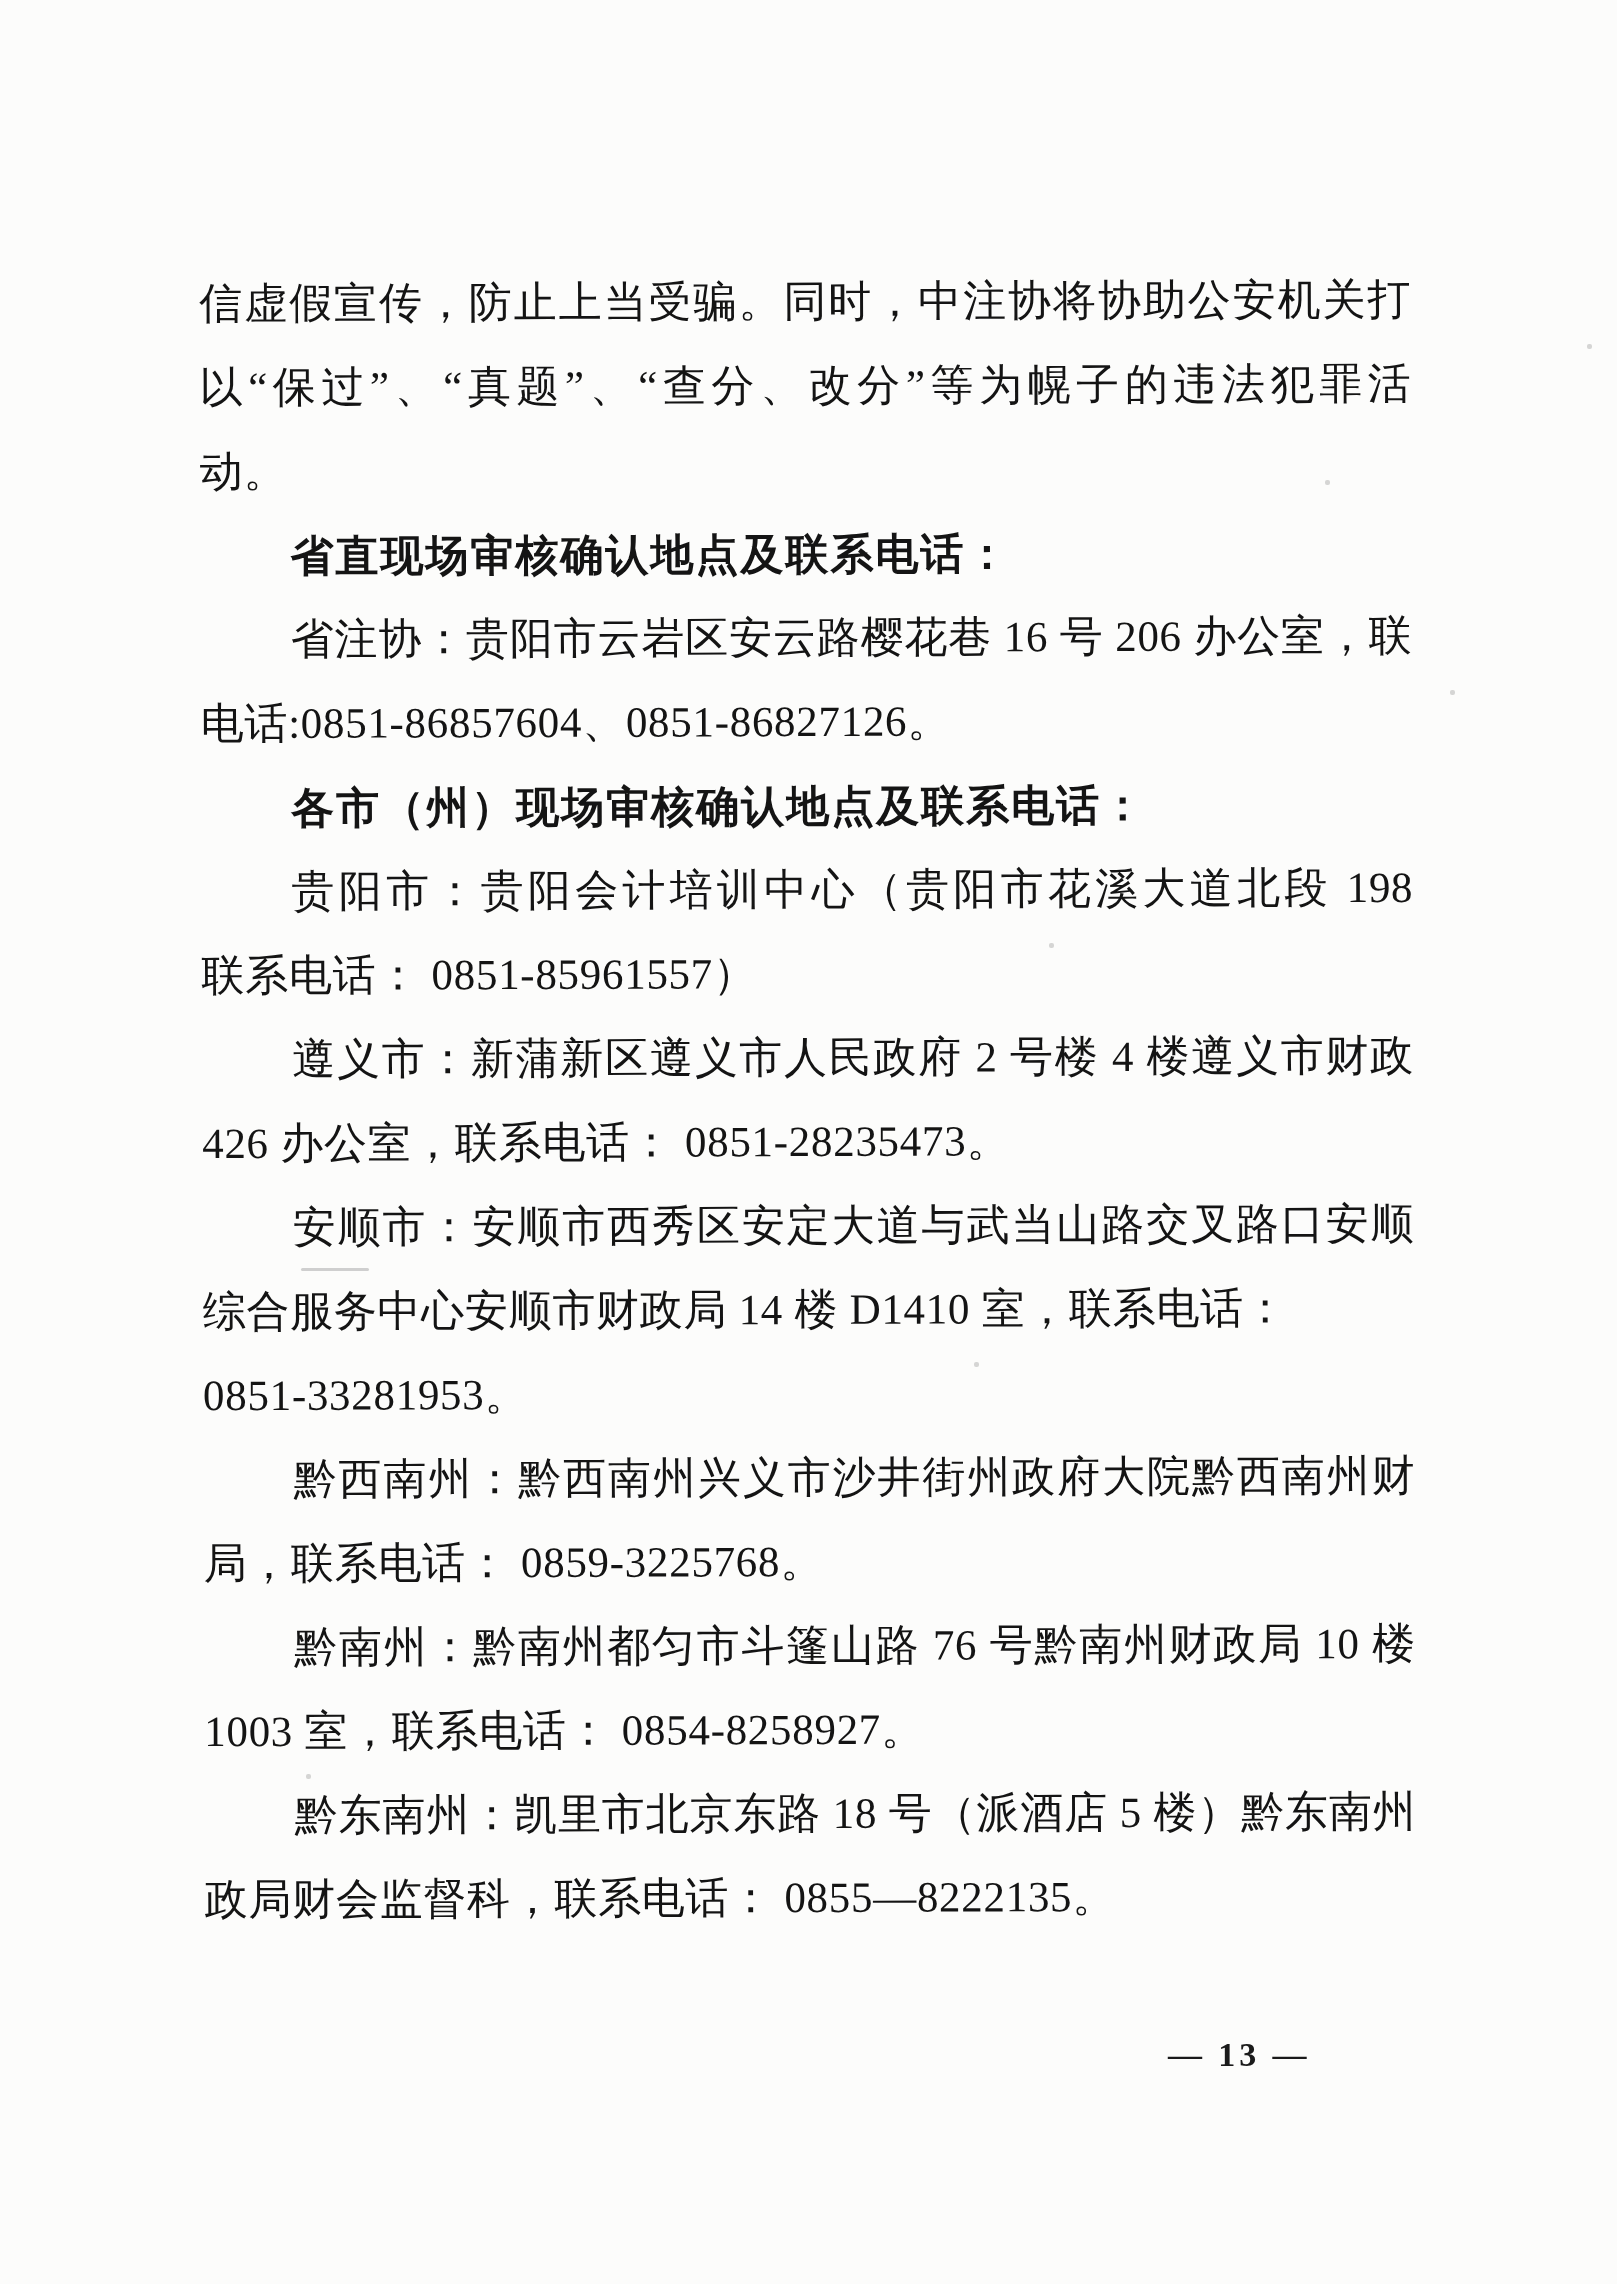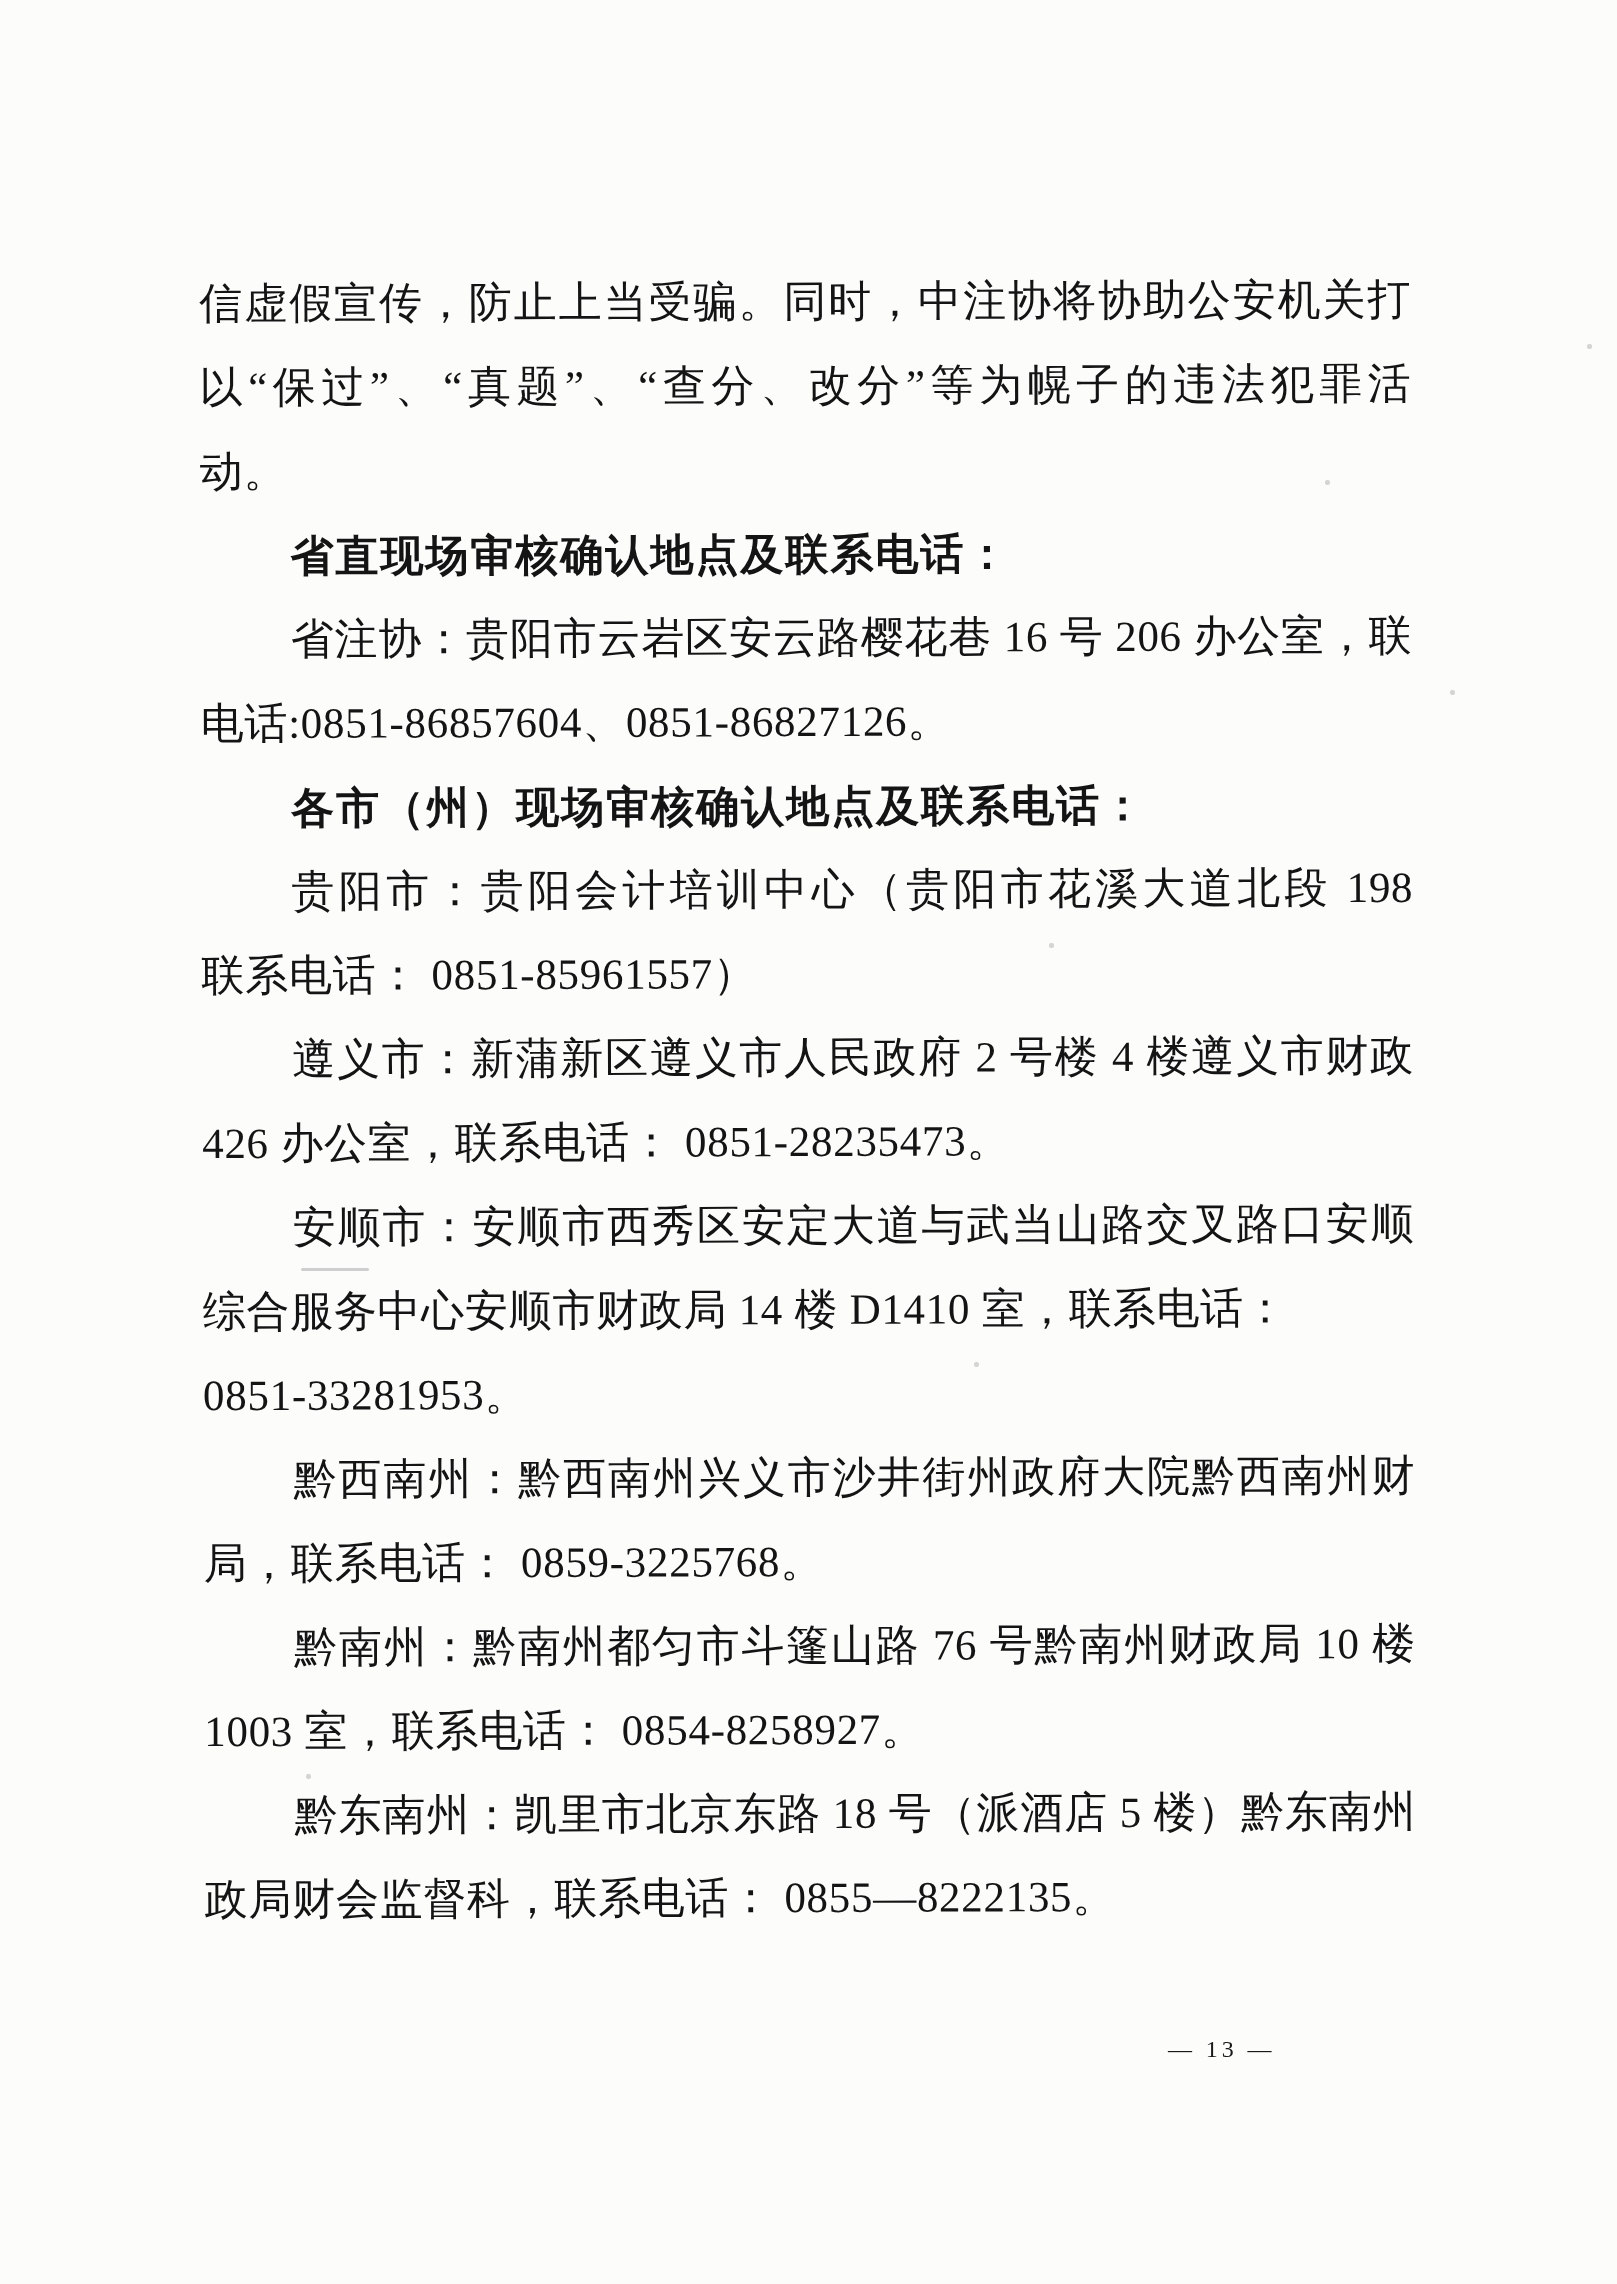--- a/index.html
+++ b/index.html
@@ -43,24 +43,25 @@
   }
   .line.bold {
     font-weight: 700;
     font-family: "Liberation Sans", "DejaVu Sans", sans-serif;
     letter-spacing: 2px;
   }
   .page-number {
     position: absolute;
     left: 1168px;
     top: 2036px;
-    font-size: 24px;
+    font-size: 34px;
     letter-spacing: 3.9px;
     color: #1a1a1a;
     font-family: "Liberation Serif", "DejaVu Serif", serif;
+    font-weight: bold;
   }
   .artifact {
     position: absolute;
     background: #9a9a9a;
     border-radius: 2px;
   }
   .artifact.dash {
     width: 68px;
     height: 3.3px;
     opacity: 0.45;

